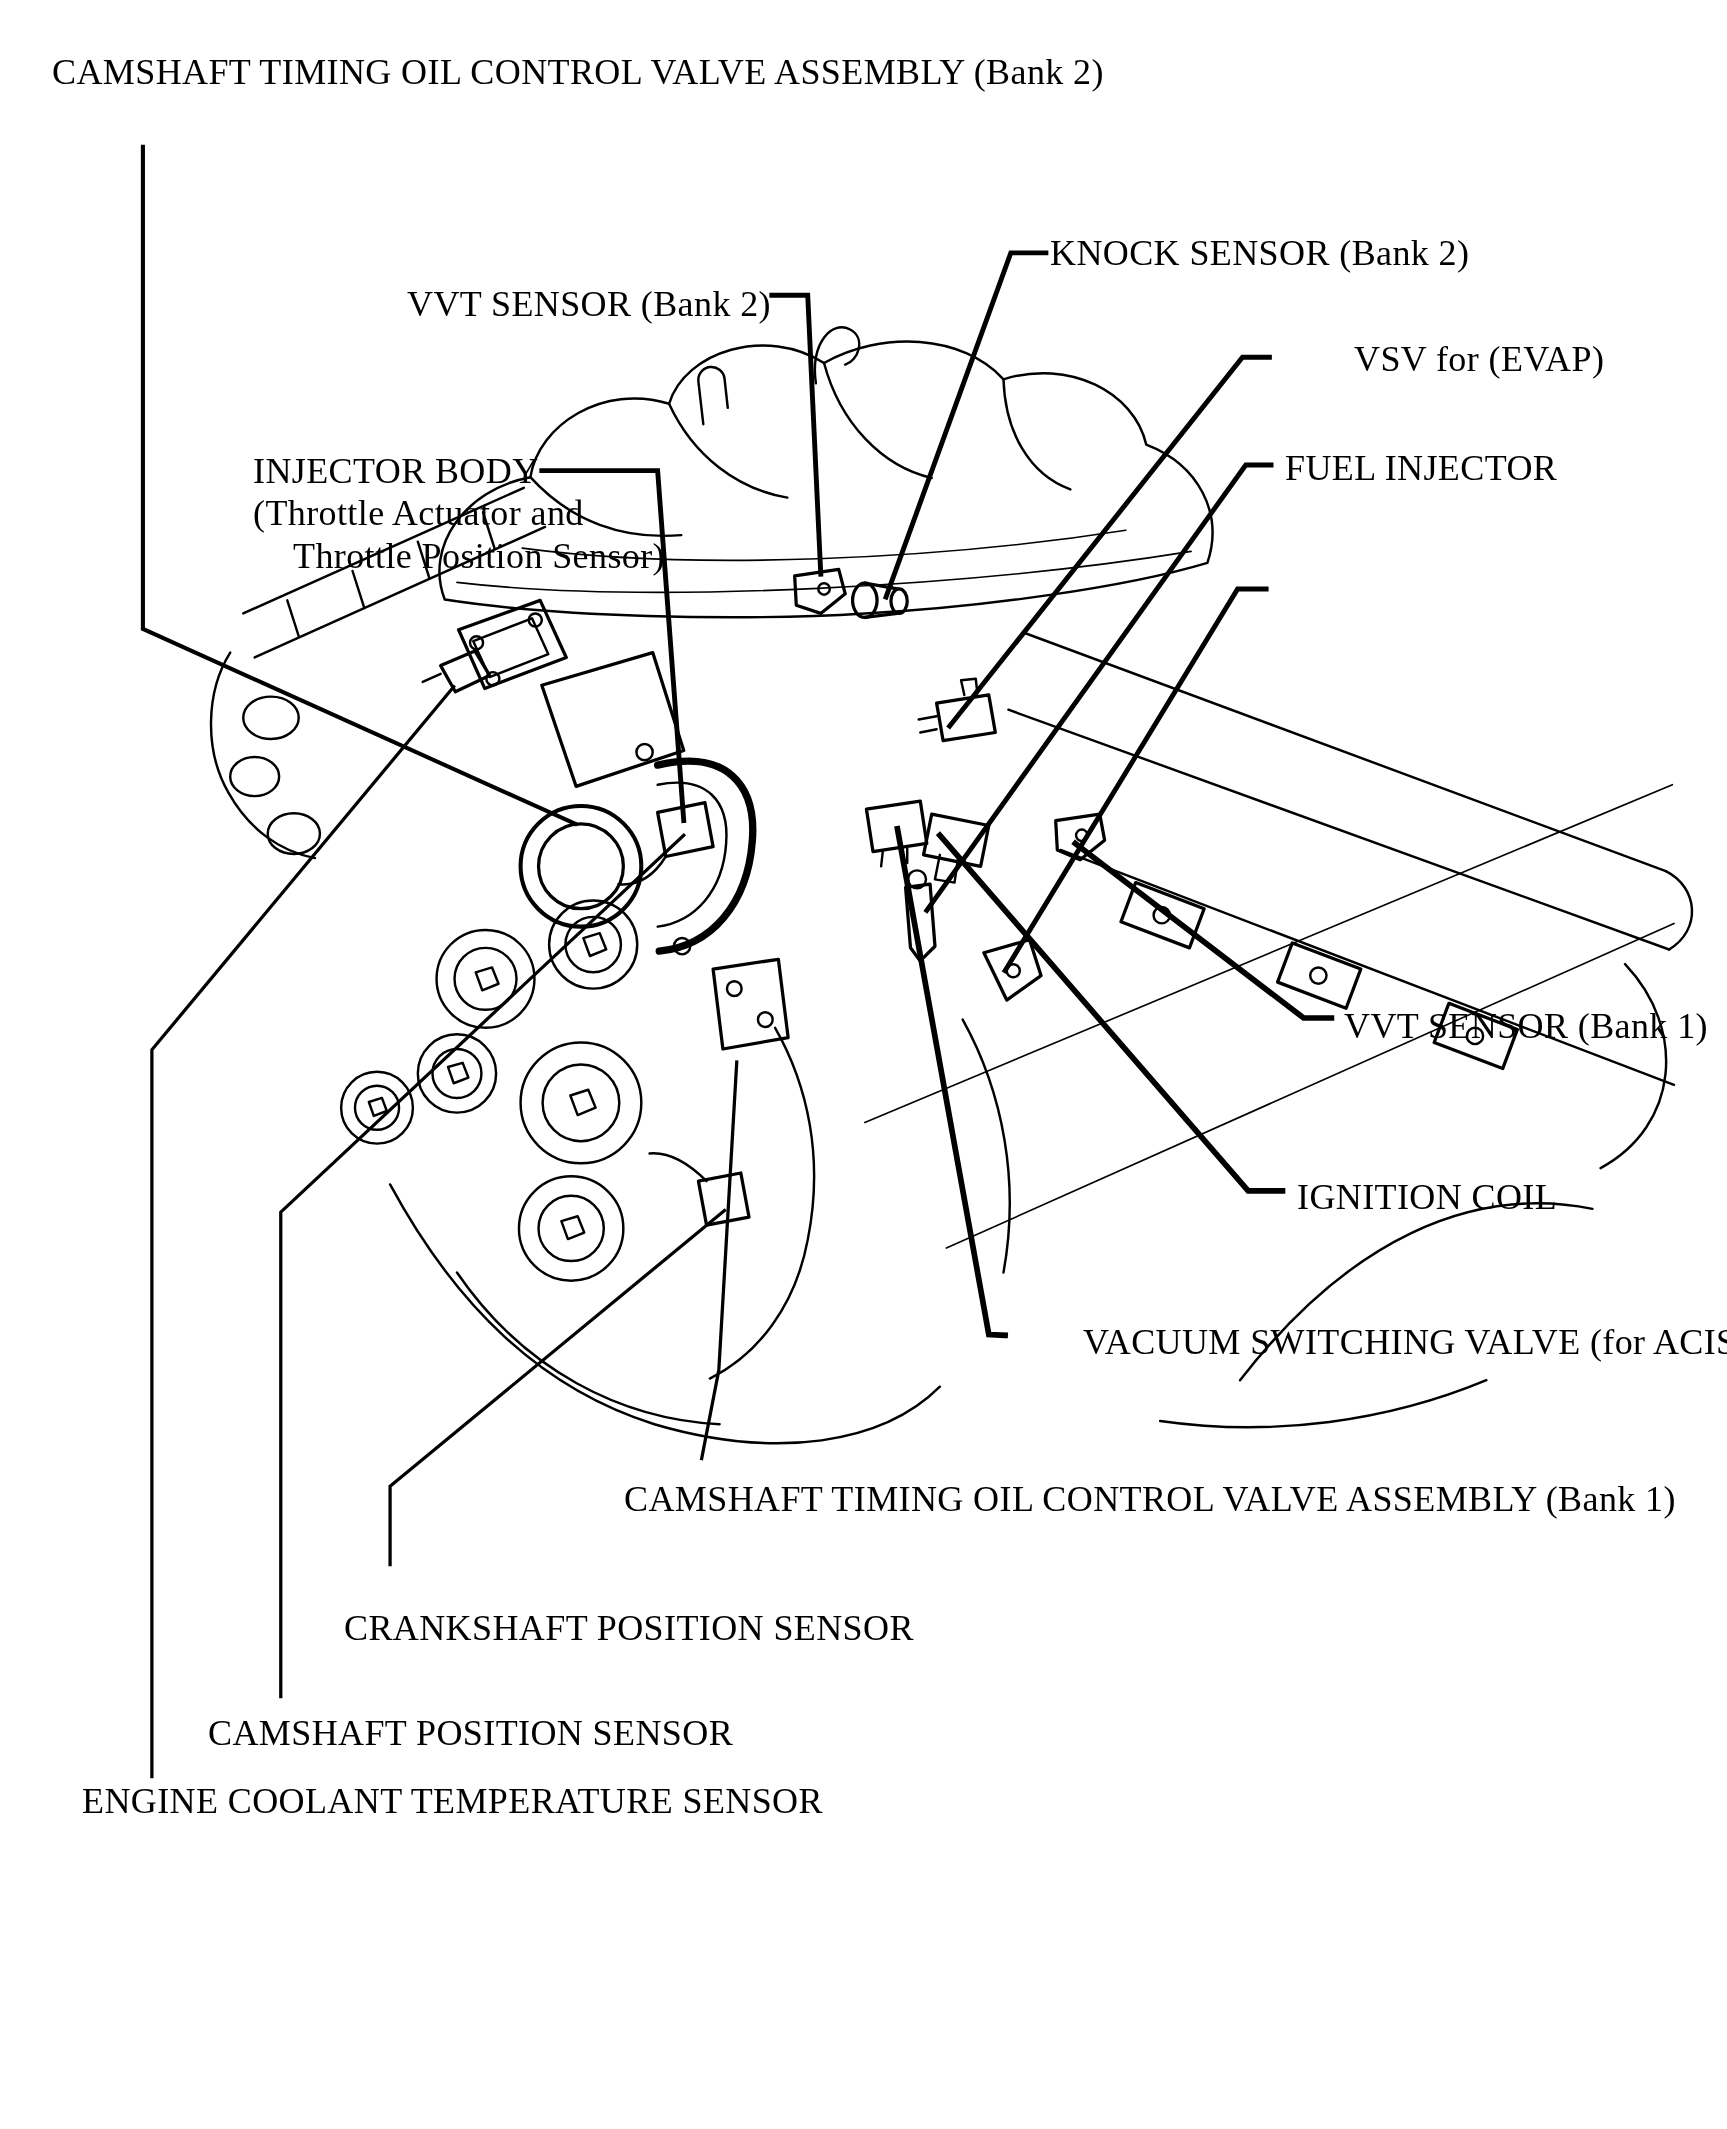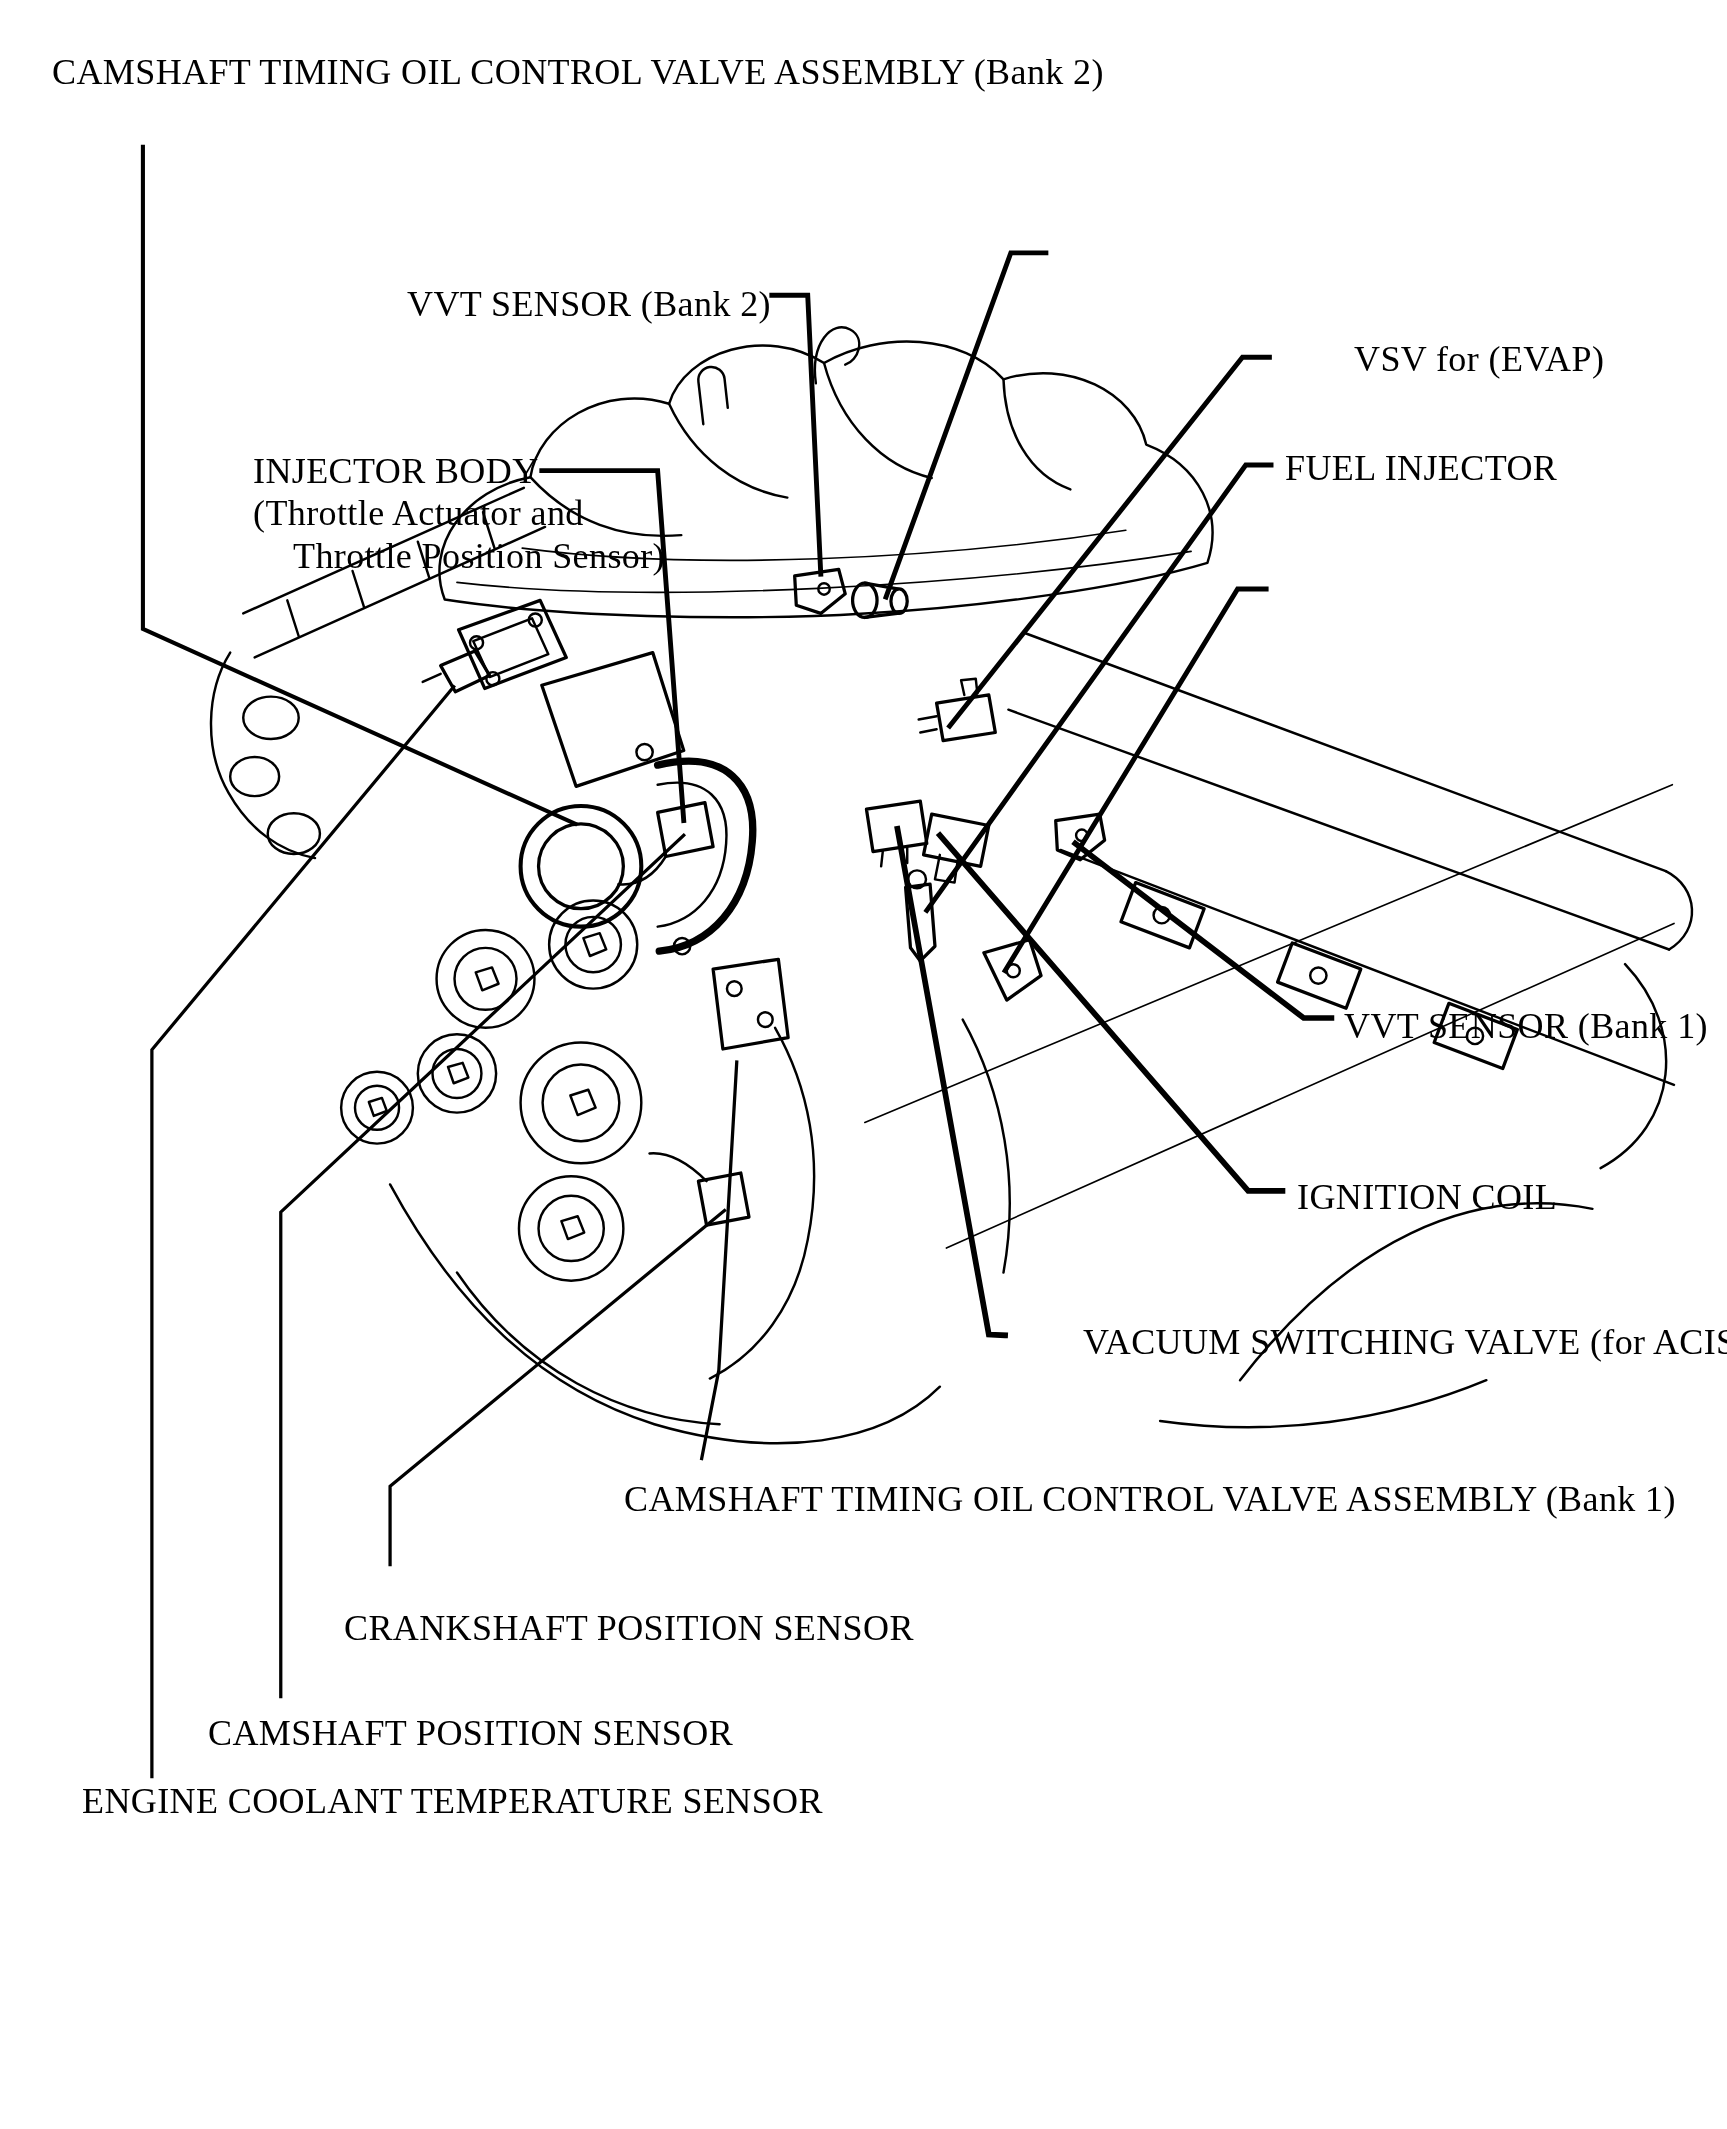--- a/index.html
+++ b/index.html
@@ -201,20 +201,21 @@
         <path stroke-width="3" d="M1520,1692 C1652,1522 1802,1452 1952,1482"></path>
         <path stroke-width="3" d="M1422,1742 C1562,1762 1702,1742 1822,1692"></path>
         <path stroke-width="3" d="M950,1260 C990,1330 1010,1420 990,1520 C975,1600 930,1660 870,1690"></path>
         <path stroke-width="3" d="M1180,1250 C1230,1340 1250,1450 1230,1560"></path>
       </g>
     </g>
   </svg>
 
   <div class="lbl" style="left:52px;top:54px;">CAMSHAFT TIMING OIL CONTROL VALVE ASSEMBLY (Bank 2)</div>
 
+  <div class="lbl" style="left:1050px;top:235px;">KNOCK SENSOR (Bank 2)</div>
 
   <div class="lbl right" style="right:957px;top:286px;">VVT SENSOR (Bank 2)</div>
 
   <div class="lbl" style="left:1354px;top:341px;">VSV for (EVAP)</div>
 
   <div class="lbl" style="left:253px;top:453px;">INJECTOR BODY</div>
   <div class="lbl" style="left:253px;top:495px;">(Throttle Actuator and</div>
   <div class="lbl" style="left:253px;top:538px;margin-left:40px;">Throttle Position Sensor)</div>
 
   <div class="lbl" style="left:1285px;top:450px;">FUEL INJECTOR</div>

